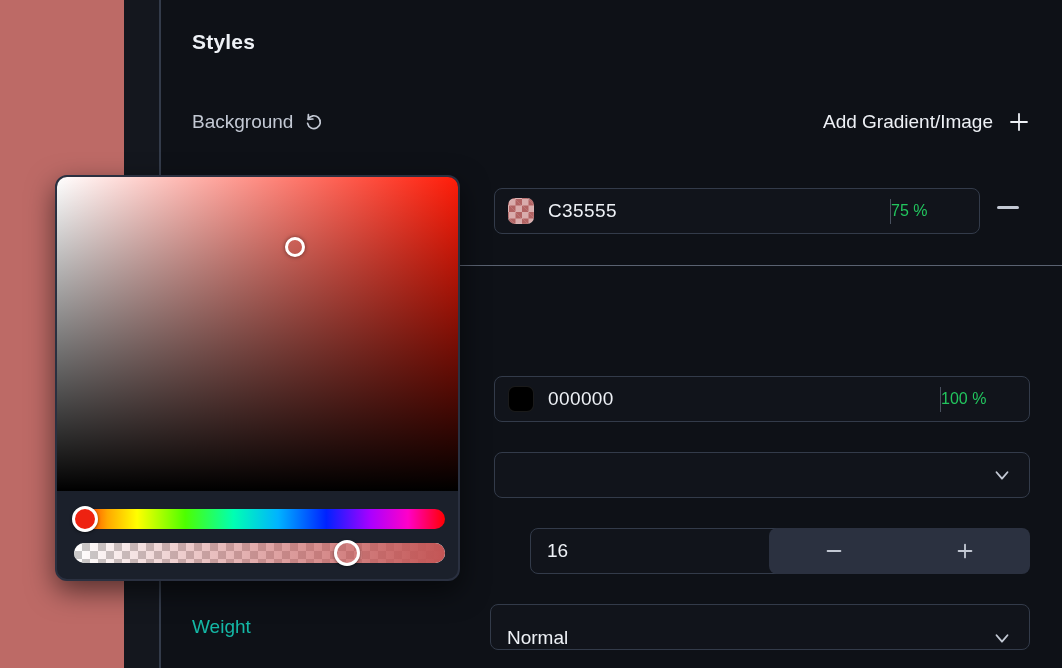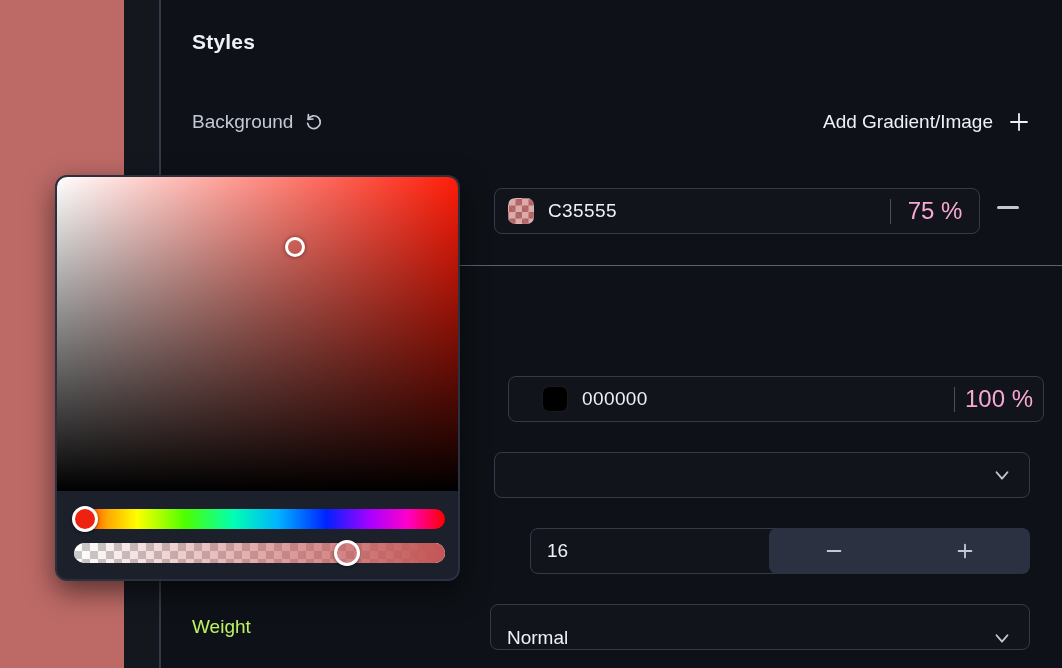--- a/index.html
+++ b/index.html
@@ -86,21 +86,21 @@
   .field {
     position: absolute;
     background: #11141b;
     border: 1px solid #333b4a;
     border-radius: 8px;
     display: flex;
     align-items: center;
   }
 
   .color-row-1 { left: 333px; top: 188px; width: 486px; height: 46px; }
-  .color-row-2 { left: 347px; top: 376px; width: 536px; height: 46px; padding-left: 20px; }
+  .color-row-2 { left: 333px; top: 376px; width: 536px; height: 46px; }
 
   .swatch {
     width: 26px; height: 26px;
     border-radius: 7px;
     margin-left: 13px;
     flex: none;
     border: 1px solid rgba(255,255,255,.10);
   }
   .swatch-checker {
     background-image:
@@ -122,23 +122,23 @@
 
   .vsep {
     width: 1px;
     height: 25px;
     background: #49515f;
     flex: none;
   }
 
   .pctval {
     width: 88px;
-    text-align: center;
-    font-size: 24px;
-    color: #f9a8d4;
+    text-align: left;
+    font-size: 16px;
+    color: #22c55e;
     flex: none;
   }
 
   .minus-btn {
     position: absolute;
     left: 835px; top: 196px;
     width: 24px; height: 22px;
     display: flex;
     align-items: center;
     justify-content: center;
@@ -210,21 +210,21 @@
     align-items: center;
     justify-content: center;
     color: #c3c9d4;
     cursor: pointer;
   }
 
   .weight-label {
     position: absolute;
     left: 31px; top: 616px;
     font-size: 19px;
-    color: #bef264;
+    color: #14b8a6;
   }
 
   
   .picker {
     position: absolute;
     left: 55px; top: 175px;
     width: 405px; height: 406px;
     background: #1b202b;
     border: 2px solid #2a3040;
     border-radius: 12px;

